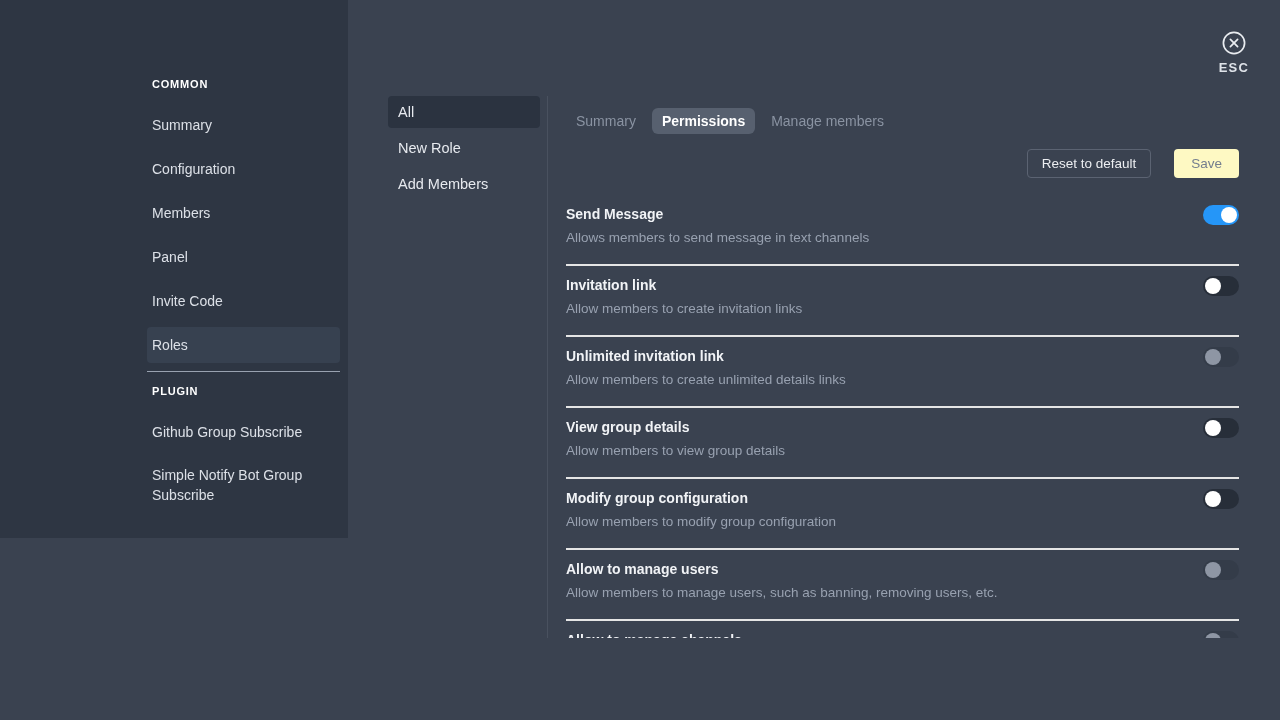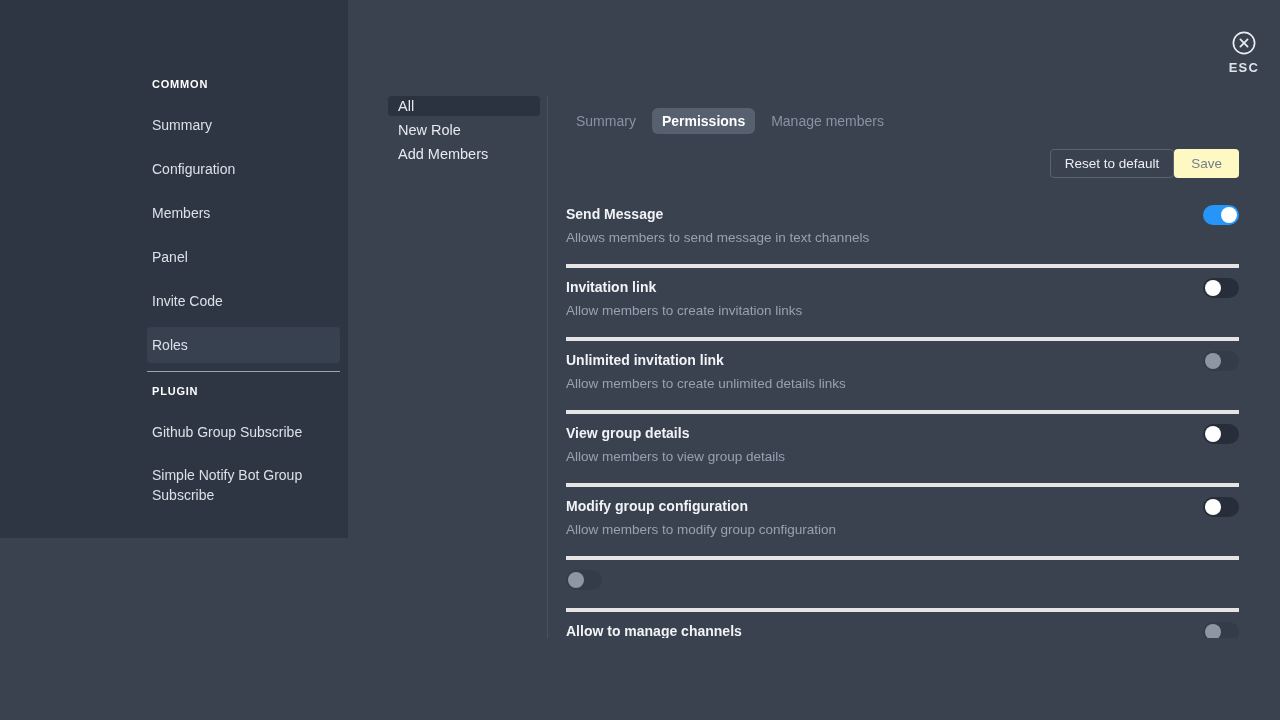--- a/index.html
+++ b/index.html
@@ -25,59 +25,59 @@
   .s-item {
     min-height: 36px; display: flex; align-items: center;
     padding: 7px 10px 7px 5px; margin-bottom: 8px;
     border-radius: 4px; font-size: 14px; color: #dce0e7;
     line-height: 20px; cursor: pointer;
   }
   .s-item.selected { background: #374150; }
   .s-divider { border: none; border-top: 1px solid #99a2b0; margin: 8px 0 13px; }
 
   
-  .close-wrap { position: absolute; top: 30px; right: 21px; }
+  .close-wrap { position: absolute; top: 30px; right: 31px; }
   .close-icon { display: block; margin: 0 auto; cursor: pointer; }
   .esc-label {
     margin-top: 4px; font-size: 13px; font-weight: 700;
     letter-spacing: 1.2px; color: #dfe3e9;
   }
 
   
   .content-wrap {
     position: absolute; left: 388px; top: 96px; right: 0;
     height: 542px; display: flex; overflow: hidden;
   }
   .roles-col { width: 152px; flex: none; }
   .role-item {
-    height: 20px; margin-bottom: 4px; display: flex; align-items: center;
+    height: 32px; margin-bottom: 4px; display: flex; align-items: center;
     padding-left: 10px; border-radius: 4px;
     font-size: 14.5px; color: #e7eaef; cursor: pointer;
   }
   .role-item.selected { background: #2b3340; }
   .v-div { width: 1px; background: #49515f; margin-left: 7px; flex: none; }
 
   .detail { margin-left: 18px; width: 673px; flex: none; }
 
   .tabs { display: flex; align-items: center; gap: 6px; margin-top: 12px; }
   .tab {
     padding: 5px 10px; font-size: 14px; color: #8a93a2;
     border-radius: 6px; cursor: pointer;
   }
   .tab.selected { background: #57606f; color: #ffffff; font-weight: 700; }
 
-  .actions { display: flex; justify-content: flex-end; align-items: center; margin-top: 15px; }
+  .actions { display: flex; justify-content: flex-end; align-items: center; gap: 23px; margin-top: 15px; }
   .btn { height: 29px; border-radius: 4px; font-size: 13.5px; font-family: inherit; cursor: pointer; }
   .btn-reset { background: transparent; border: 1px solid #5b6372; color: #eceef1; padding: 0 14px; }
   .btn-save { background: #fef9c3; border: none; color: #747e8e; padding: 0 17px; }
 
   .perm-list { margin-top: 17px; }
   .perm-row {
     display: flex; justify-content: space-between; align-items: flex-start;
-    padding: 10px 0 18px; border-bottom: 4px solid #e5e5e5;
+    padding: 10px 0 18px; border-bottom: 2px solid #e5e5e5;
   }
   .perm-row:last-child { border-bottom: none; }
   .perm-title { font-size: 14px; font-weight: 700; color: #f1f3f6; line-height: 18px; }
   .perm-desc { font-size: 13.5px; color: #98a1b0; margin-top: 6px; line-height: 17px; }
 
   .toggle {
     width: 36px; height: 20px; border-radius: 10px;
     position: relative; flex: none; cursor: pointer;
   }
   .toggle .knob {
@@ -188,20 +188,24 @@
         <div class="perm-text">
           <div class="perm-title">Modify group configuration</div>
           <div class="perm-desc">Allow members to modify group configuration</div>
         </div>
         <div class="toggle" data-state="off">
             <div class="knob"></div>
           </div>
       </div>
 
       <div class="perm-row">
+        <div class="perm-text">
+          <div class="perm-title">Allow to manage users</div>
+          <div class="perm-desc">Allow members to manage users, such as banning, removing users, etc.</div>
+        </div>
         <div class="toggle" data-state="disabled">
             <div class="knob"></div>
           </div>
       </div>
 
       <div class="perm-row">
         <div class="perm-text">
           <div class="perm-title">Allow to manage channels</div>
           <div class="perm-desc"></div>
         </div>

